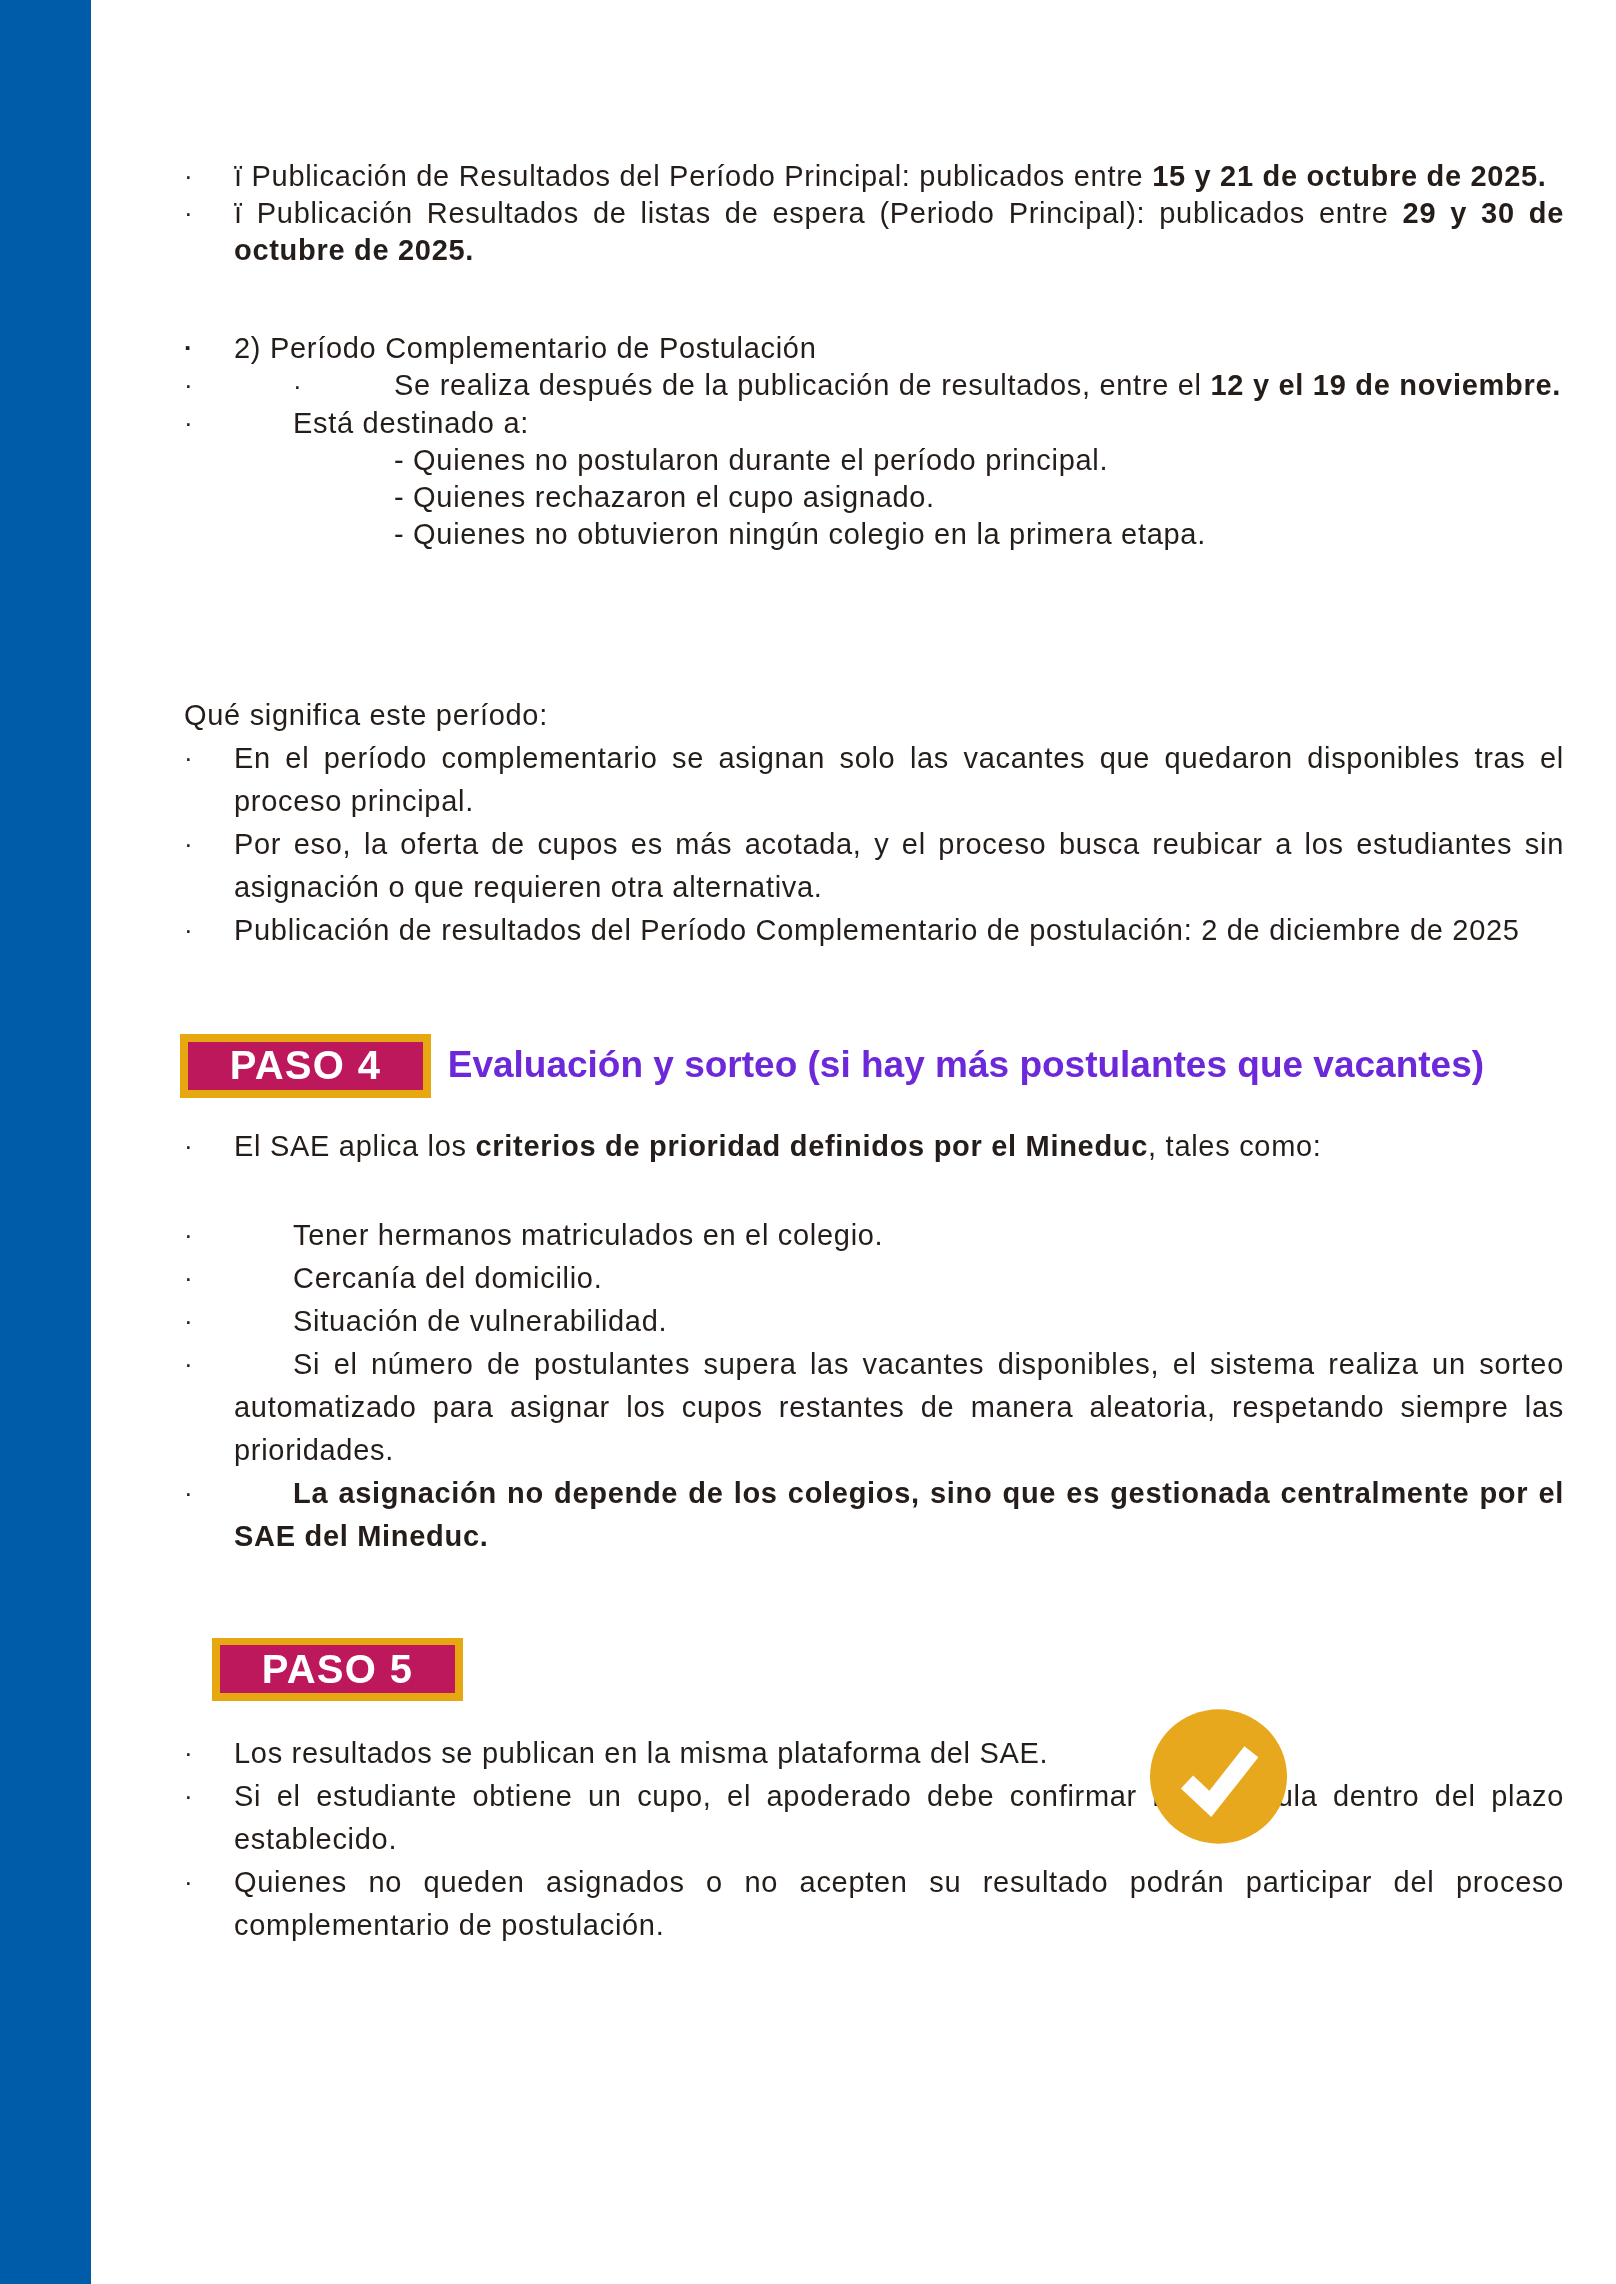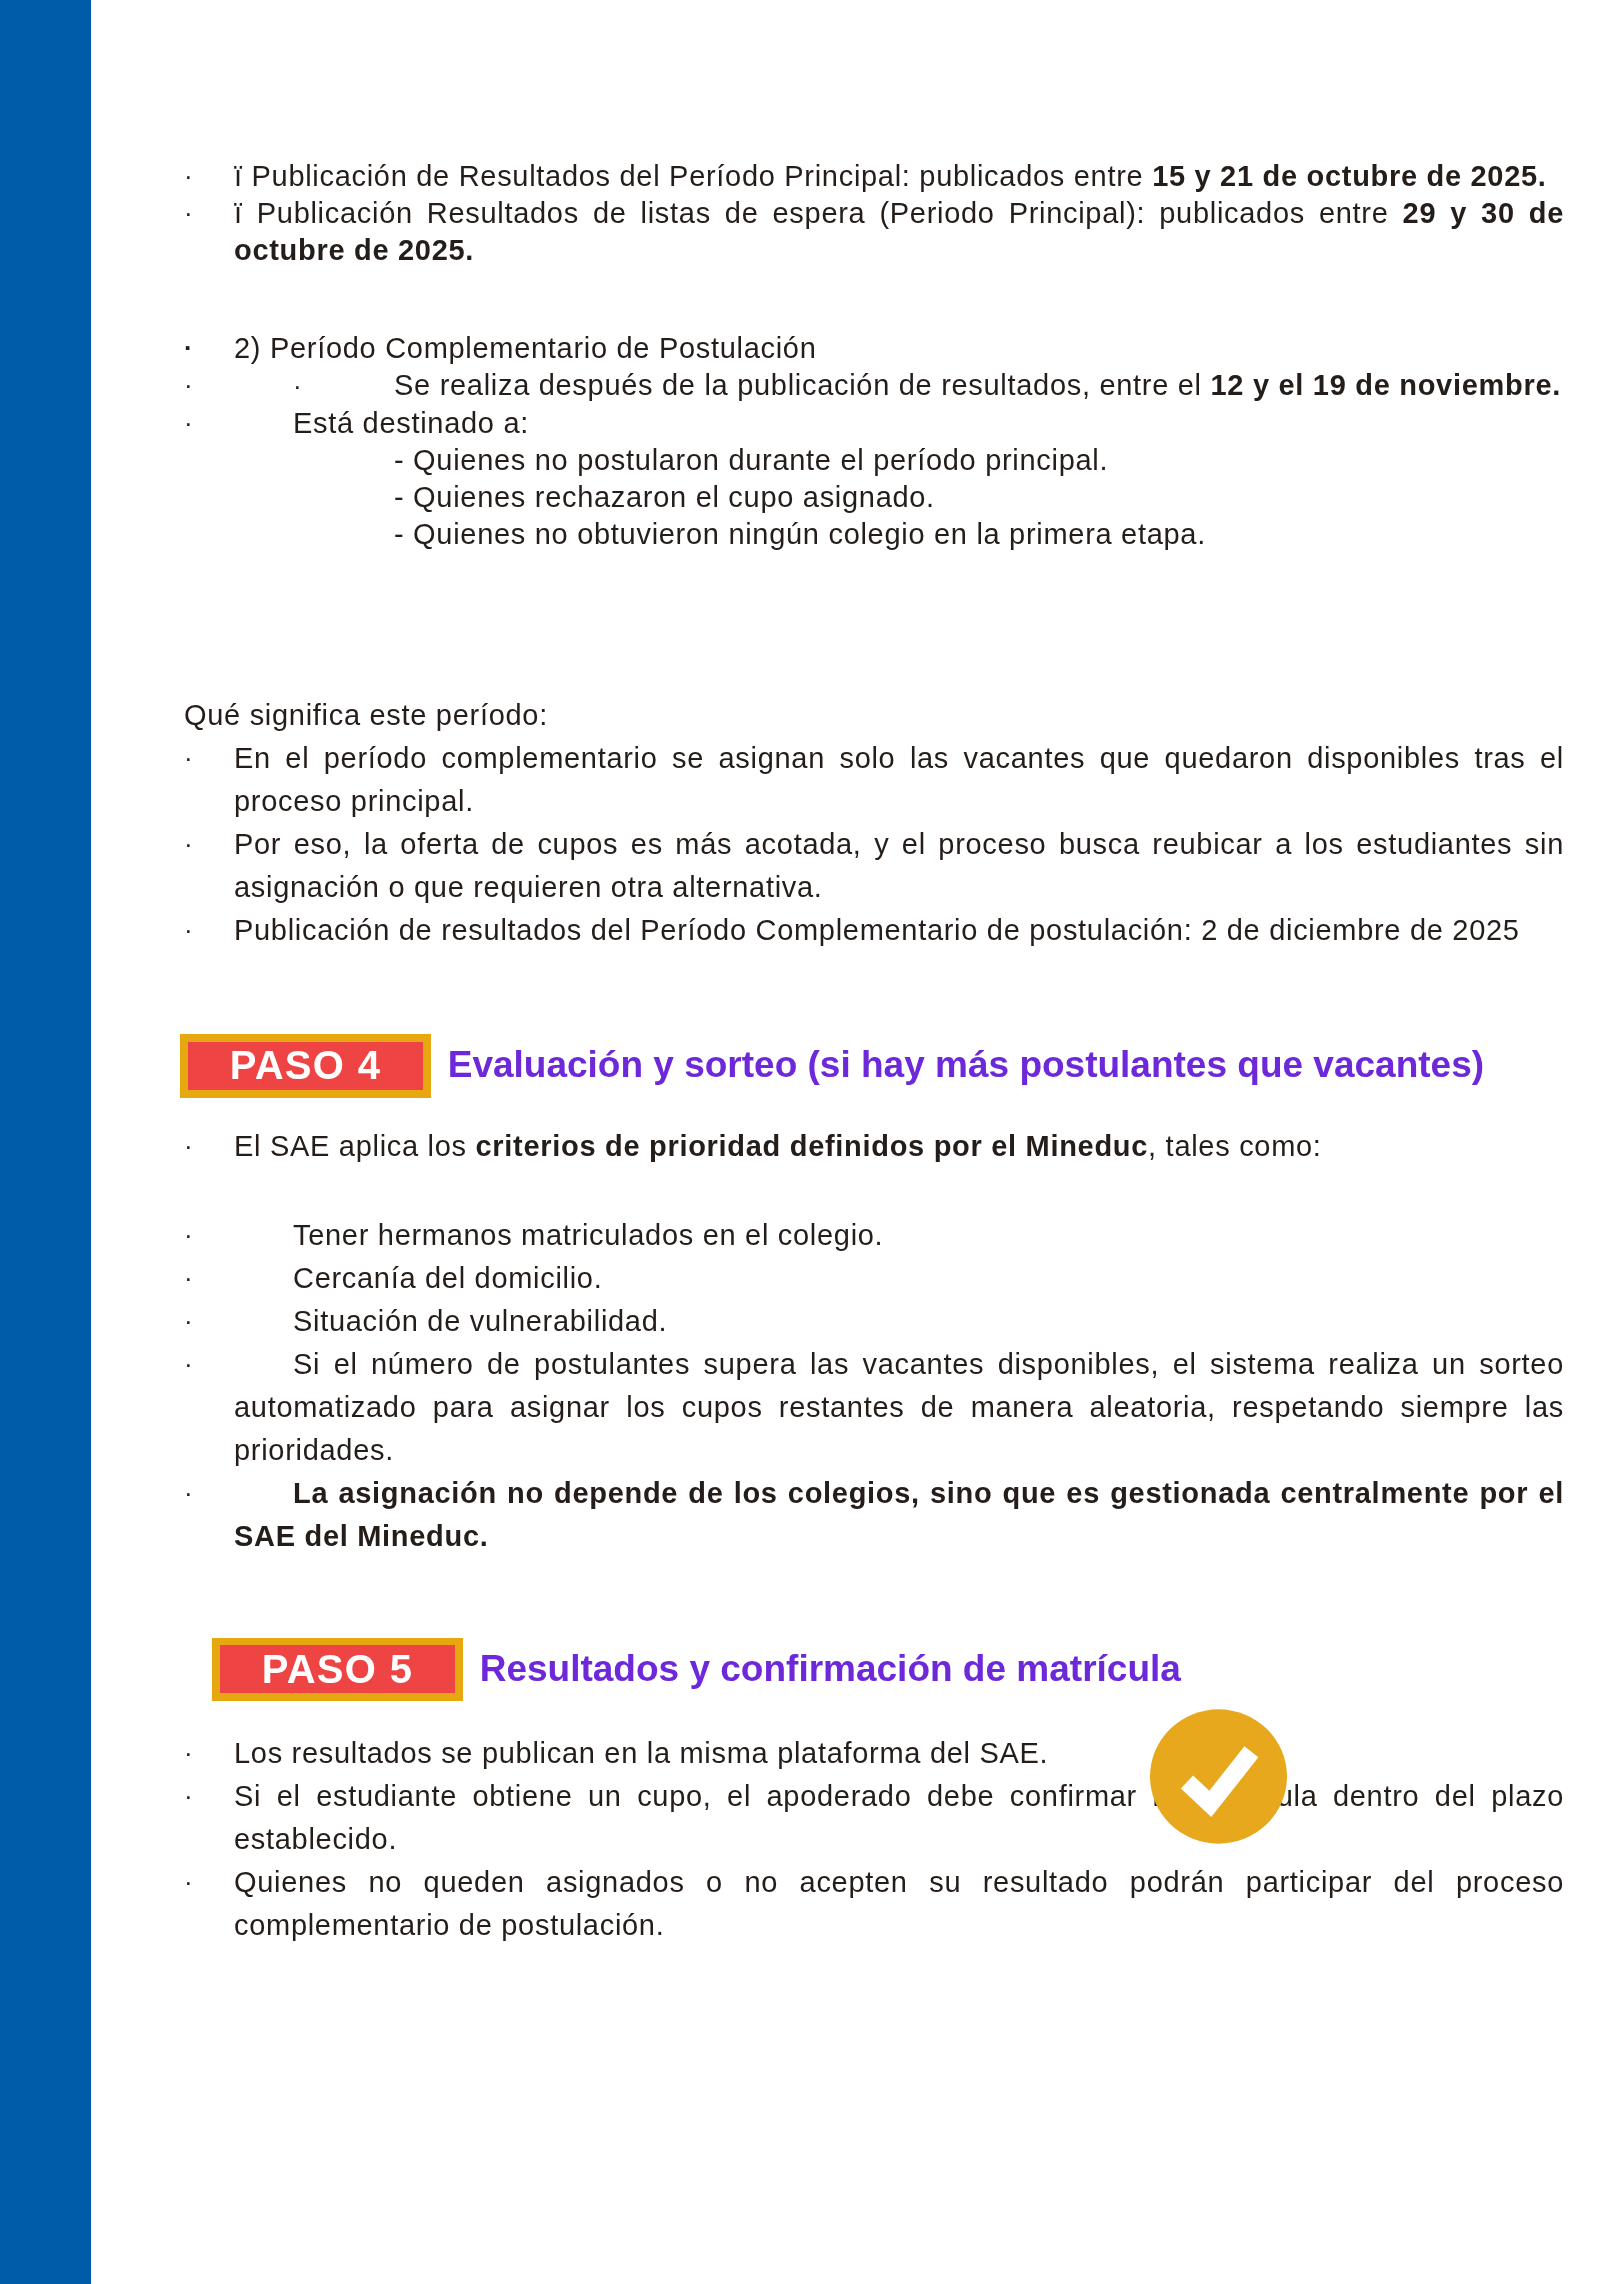--- a/index.html
+++ b/index.html
@@ -48,21 +48,21 @@
     margin-left:-3.9px;
   }
   .badge-row.p4 { margin-top:82px; }
   .badge-row.p5 { margin-top:80px;padding-left:32px; }
   .step-badge {
     background:#e6a711;
     padding:7.8px;
     flex:0 0 auto;
   }
   .step-badge-inner {
-    background:#ef4444;
+    background:#be185d;
     color:#ffffff;
     font-weight:700;
     font-size:40px;
     letter-spacing:1.3px;
     width:235px; height:48px;
     display:flex; align-items:center; justify-content:center;
   }
   .step-heading {
     color:#6d28d9;
     font-weight:700;
@@ -172,21 +172,20 @@
     <div class="row indent90">
       <span class="marker">·</span>
       <div class="txt bold">La asignación no depende de los colegios, sino que es gestionada centralmente por el SAE del Mineduc.</div>
     </div>
   </div>
 
   <div class="badge-row p5">
     <div class="step-badge">
       <div class="step-badge-inner">PASO 5</div>
     </div>
-    <div class="step-heading">Resultados y confirmación de matrícula</div>
   </div>
 
   <div class="sec-e">
     <div class="row">
       <span class="marker">·</span>
       <div class="txt left">Los resultados se publican en la misma plataforma del SAE.</div>
     </div>
     <div class="row">
       <span class="marker">·</span>
       <div class="txt">Si el estudiante obtiene un cupo, el apoderado debe confirmar la matrícula dentro del plazo establecido.</div>

